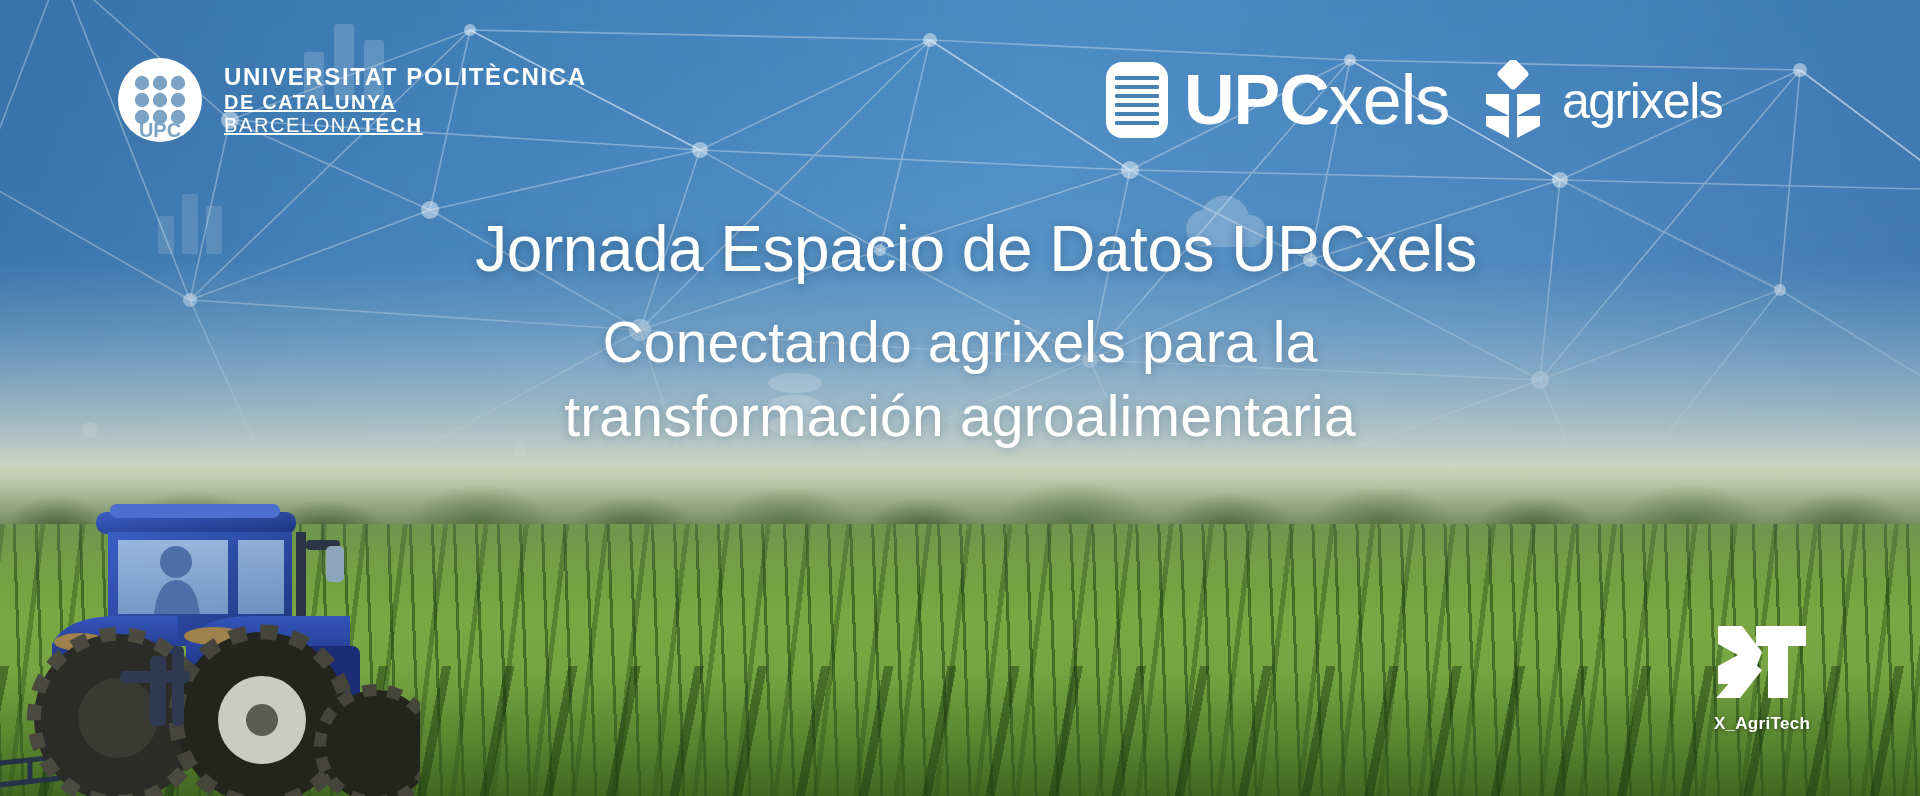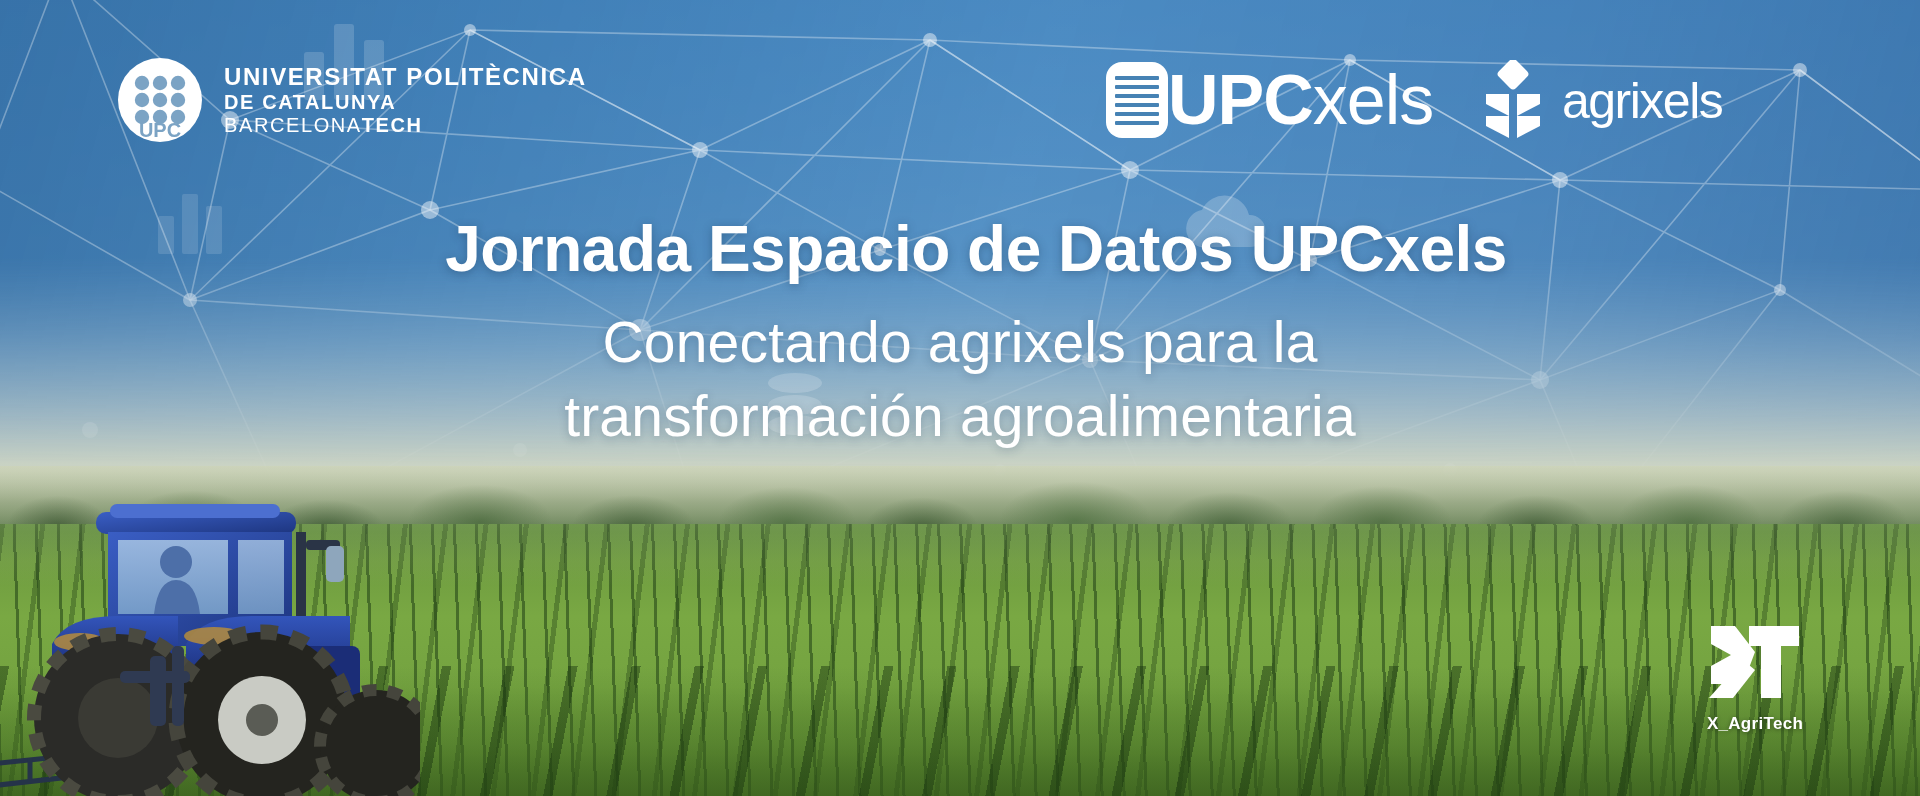--- a/index.html
+++ b/index.html
@@ -102,68 +102,68 @@
   }
 
   
   .tractor { position:absolute; left:0; bottom:0; width:420px; height:300px; }
 
   
   .title-block {
     position:absolute; left:0; top:216px; width:1920px; text-align:center;
   }
   .title {
-    font-size:64px; font-weight:bold; color:#ffffff; letter-spacing:-.5px;
+    font-size:64px; font-weight:normal; color:#ffffff; letter-spacing:-.5px;
     text-shadow:0 2px 10px rgba(20,50,80,.35);
     line-height:1.05;
     padding-left:32px;
   }
   .subtitle {
     margin-top:22px;
     font-size:57px; font-weight:300; color:#ffffff;
     line-height:1.3; letter-spacing:.2px;
     text-shadow:0 2px 10px rgba(20,50,80,.28);
   }
   .subtitle div { white-space:nowrap; }
 
   
   .upc-logo {
     position:absolute; left:118px; top:58px; display:flex; align-items:center; gap:22px;
   }
   .upc-mark { width:84px; height:84px; position:relative; }
   .upc-words { color:#fff; line-height:1.16; }
   .upc-words .l1 { font-size:24px; font-weight:bold; letter-spacing:1.6px; }
-  .upc-words .l2 { font-size:20px; font-weight:bold; letter-spacing:1.6px; }
-  .upc-words .l3 { font-size:20px; font-weight:300; letter-spacing:1.6px; }
+  .upc-words .l2 { font-size:20px; font-weight:bold; letter-spacing:1.6px;text-decoration:underline; }
+  .upc-words .l3 { font-size:20px; font-weight:300; letter-spacing:1.6px;text-decoration:underline; }
   .upc-words .l3 b { font-weight:bold; }
 
   
   .upcxels {
-    position:absolute; left:1090px; top:62px; display:flex; align-items:center; gap:0;padding-left:16px;
+    position:absolute; left:1090px; top:62px; display:flex; align-items:center; gap:16px;padding-left:16px;
   }
   .db-icon {
     width:62px; height:76px; border-radius:16px; background:#fff;
     display:flex; flex-direction:column; justify-content:center; gap:5px;
     padding:9px 9px;
   }
   .db-icon i { display:block; height:4px; background:#4682b4; border-radius:1px; }
   .upcxels-text { font-size:70px; color:#fff; line-height:1; letter-spacing:-1px; }
   .upcxels-text b { font-weight:bold; }
   .upcxels-text span { font-weight:500; }
 
   
   .agrixels {
     position:absolute; left:1482px; top:60px; display:flex; align-items:center; gap:18px;
   }
   .wheat-icon { width:62px; height:82px; }
   .agrixels-text { font-size:50px; color:#fff; font-weight:500; line-height:1; letter-spacing:-1.5px; }
 
   
   .xagritech {
-    position:absolute; right:95px; bottom:62px; width:140px; text-align:center;
+    position:absolute; right:88px; bottom:62px; width:140px; text-align:center;
   }
   .xagritech .mark { width:92px; height:80px; margin:0 auto; }
   .xagritech .name {
     margin-top:8px; color:#fff; font-size:17px; font-weight:bold; letter-spacing:.3px;
     text-shadow:0 1px 4px rgba(0,0,0,.45);
   }
 </style>
 </head>
 <body>
 

